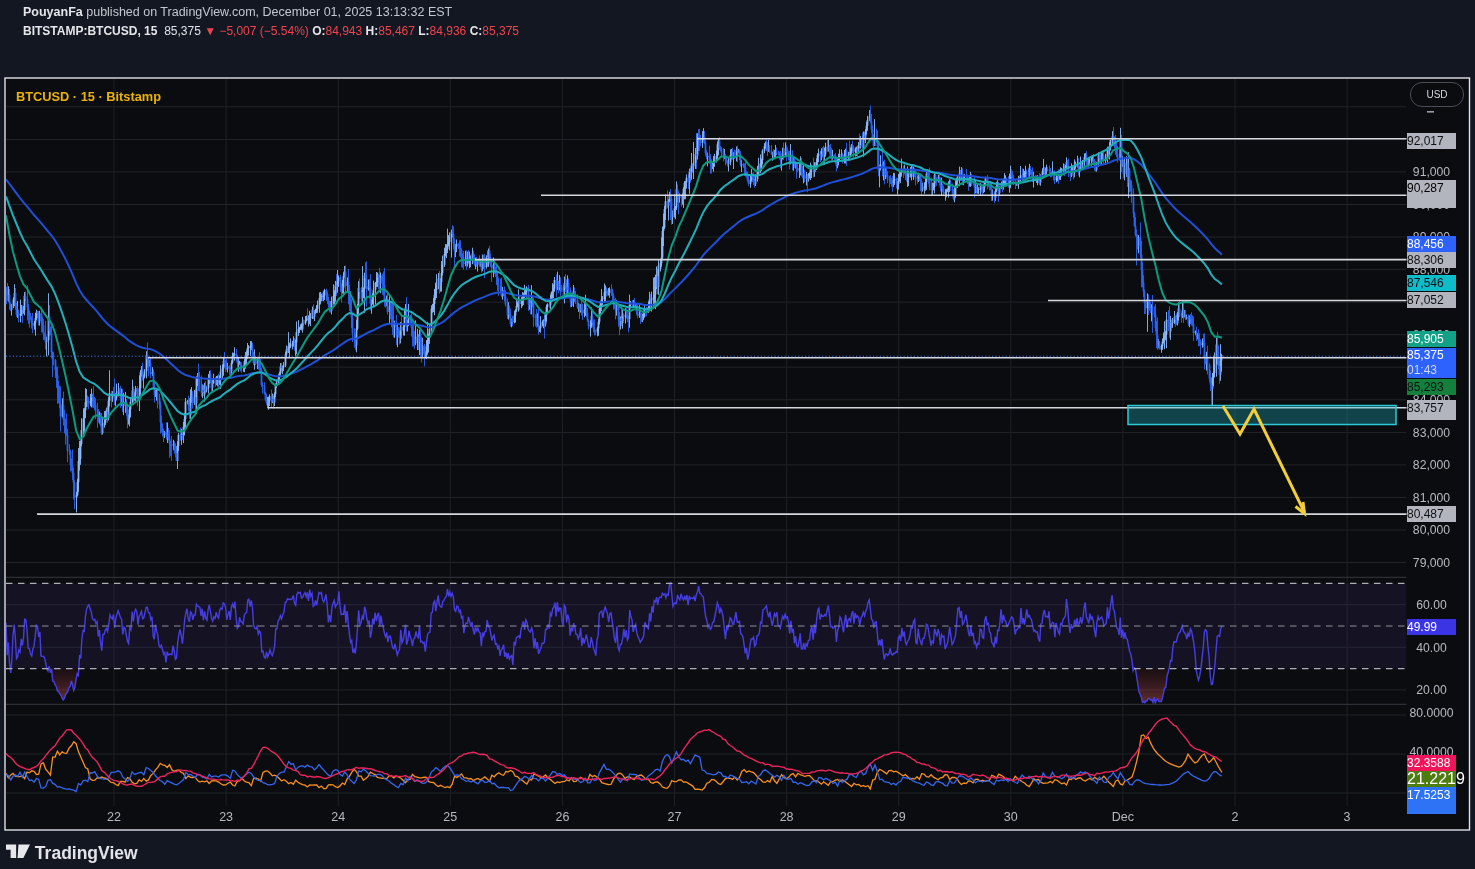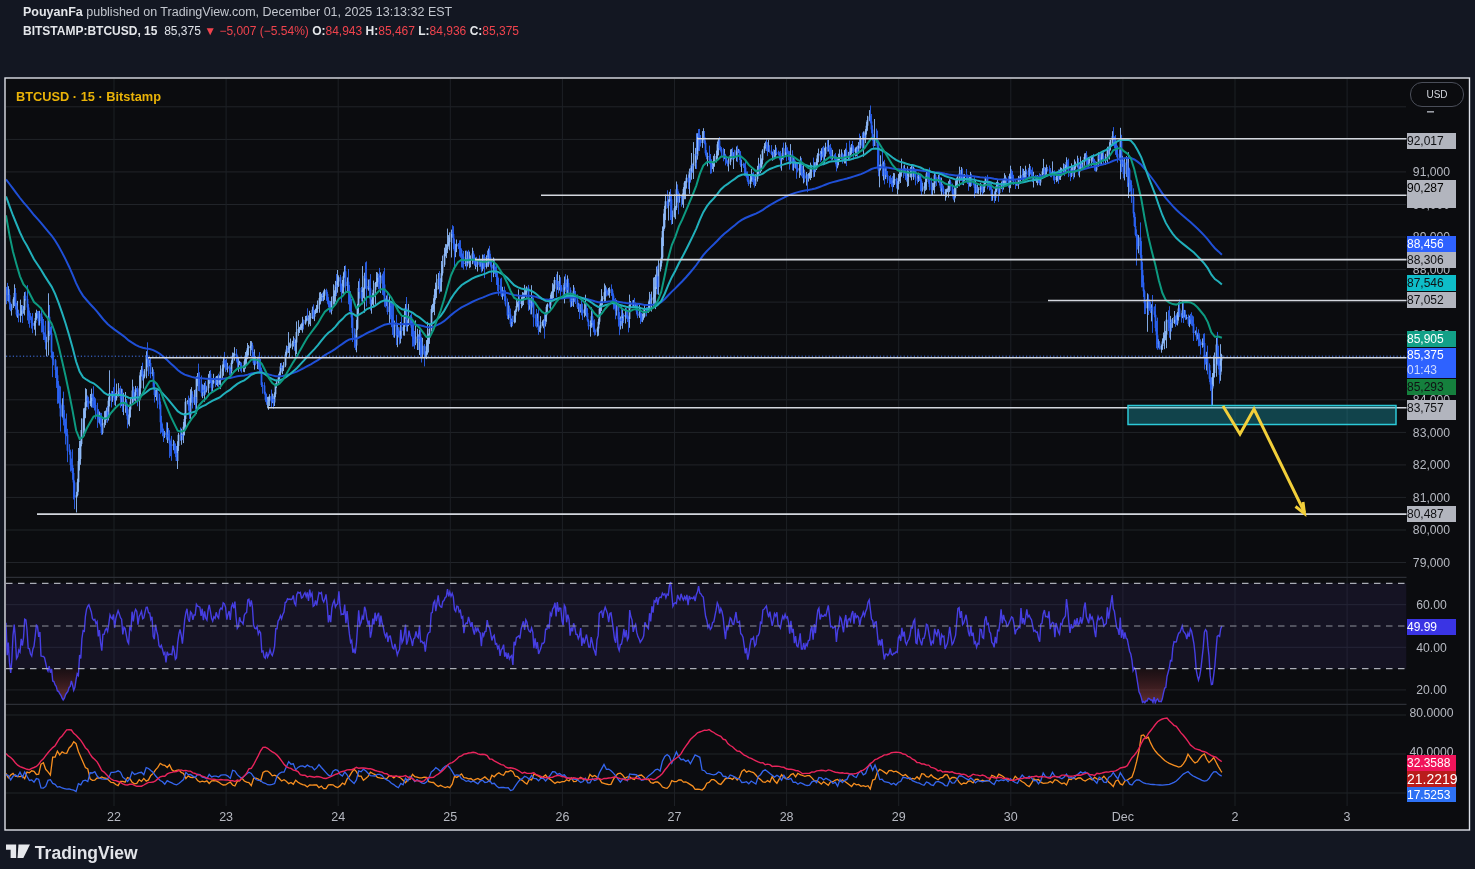--- a/index.html
+++ b/index.html
@@ -116,18 +116,18 @@
 <div class="chip" style="top:251.6px;height:16px;background:#b2b5be;color:#101114;font-size:12px">88,306</div>
 <div class="chip" style="top:274.5px;height:16px;background:#0ebdc9;color:#101114;font-size:12px">87,546</div>
 <div class="chip" style="top:292.4px;height:16px;background:#b2b5be;color:#101114;font-size:12px">87,052</div>
 <div class="chip" style="top:330.5px;height:16px;background:#12a087;color:#fff;font-size:12px">85,905</div>
 <div class="chip" style="top:347.5px;height:30.5px;background:#2e62ff;color:#fff;font-size:12px;line-height:15px">85,375<br><span style="color:#cfdbff">01:43</span></div>
 <div class="chip" style="top:378.5px;height:16px;background:#15803d;color:#101114;font-size:12px">85,293</div>
 <div class="chip" style="top:399.8px;height:20px;background:#b2b5be;color:#101114;font-size:12px">83,757</div>
 <div class="chip" style="top:506px;height:16px;background:#b2b5be;color:#101114;font-size:12px">80,487</div>
 <div class="chip" style="top:618.5px;height:16px;background:#3a34e4;color:#fff;font-size:12px">49.99</div>
 <div class="chip" style="top:755px;height:16px;background:#f0145a;color:#fff;font-size:12px">32.3588</div>
-<div class="chip" style="top:771px;height:26px;background:#b91c1c;color:#fff;font-size:14px">21.2219</div>
-<div class="chip" style="top:787px;height:15px;background:#2e72f5;color:#fff;font-size:12px">17.5253</div>
+<div class="chip" style="top:771px;height:26px;background:#4d7c0f;color:#fff;font-size:16px">21.2219</div>
+<div class="chip" style="top:787px;height:27px;background:#2e72f5;color:#fff;font-size:12px">17.5253</div>
 <div id="tv"><svg width="24" height="19" viewBox="0 0 26 20">
       <path d="M0 2.5h11v14.5h-6v-9H0z" fill="#e6e8ec"></path>
       <path d="M13.5 2.5H26l-7.2 14.5h-6.3z" fill="#e6e8ec"></path>
     </svg>&nbsp;TradingView</div>
 
 </body></html>

